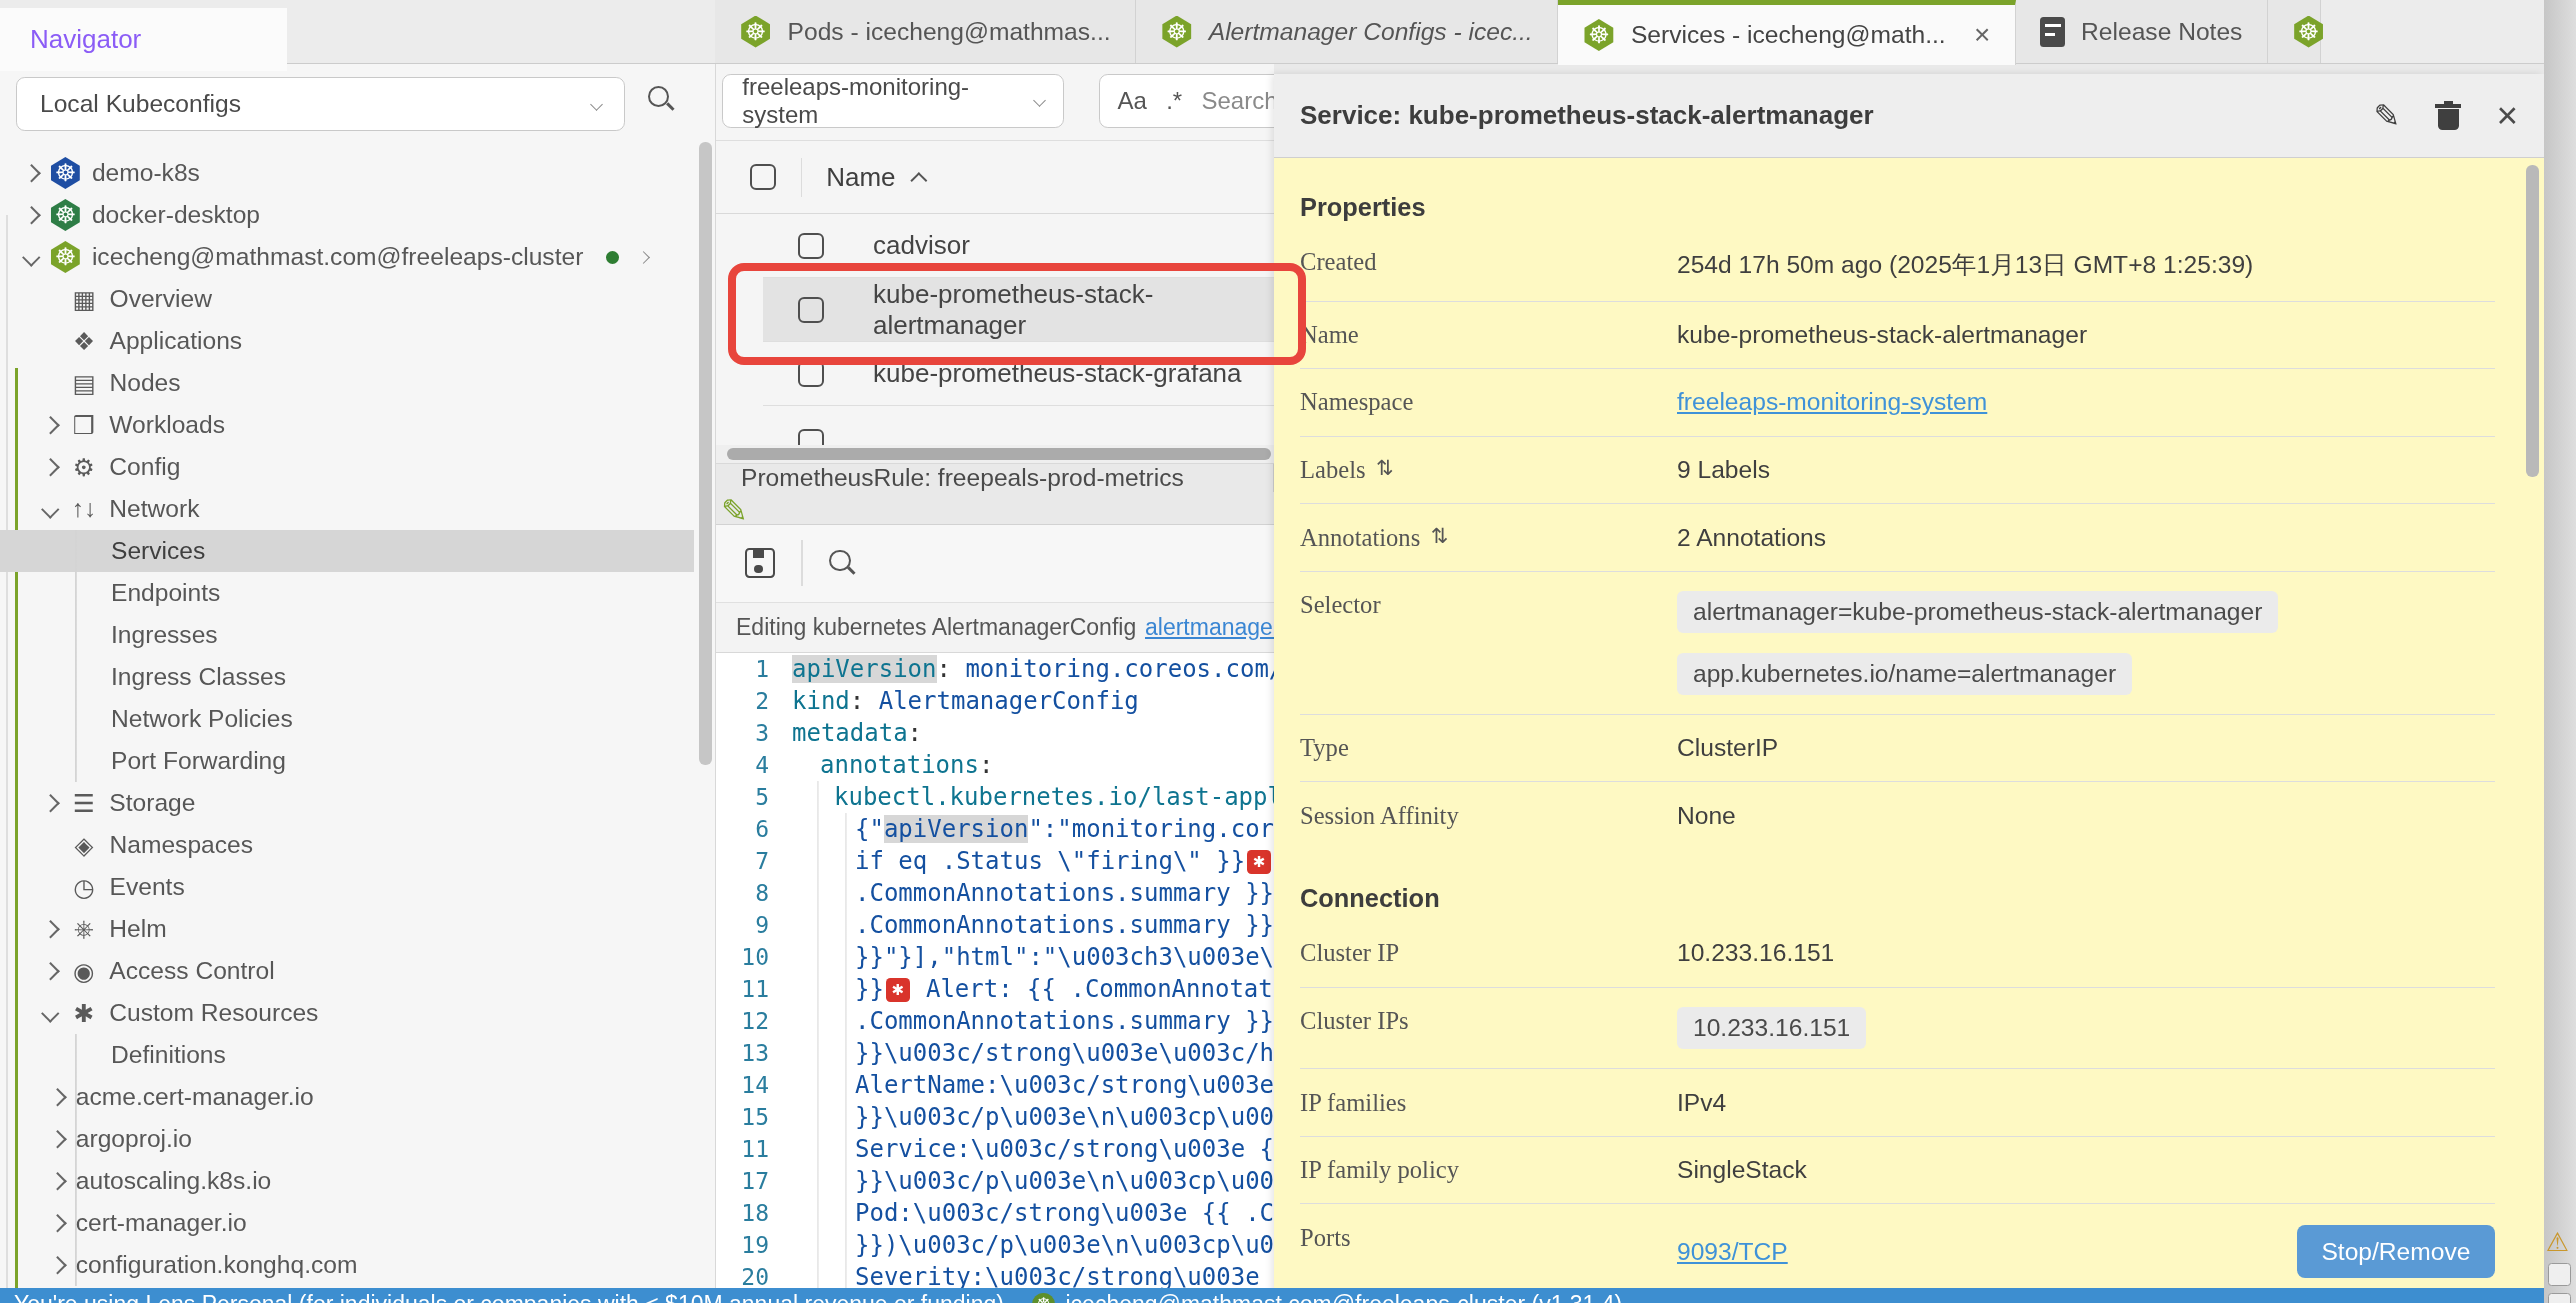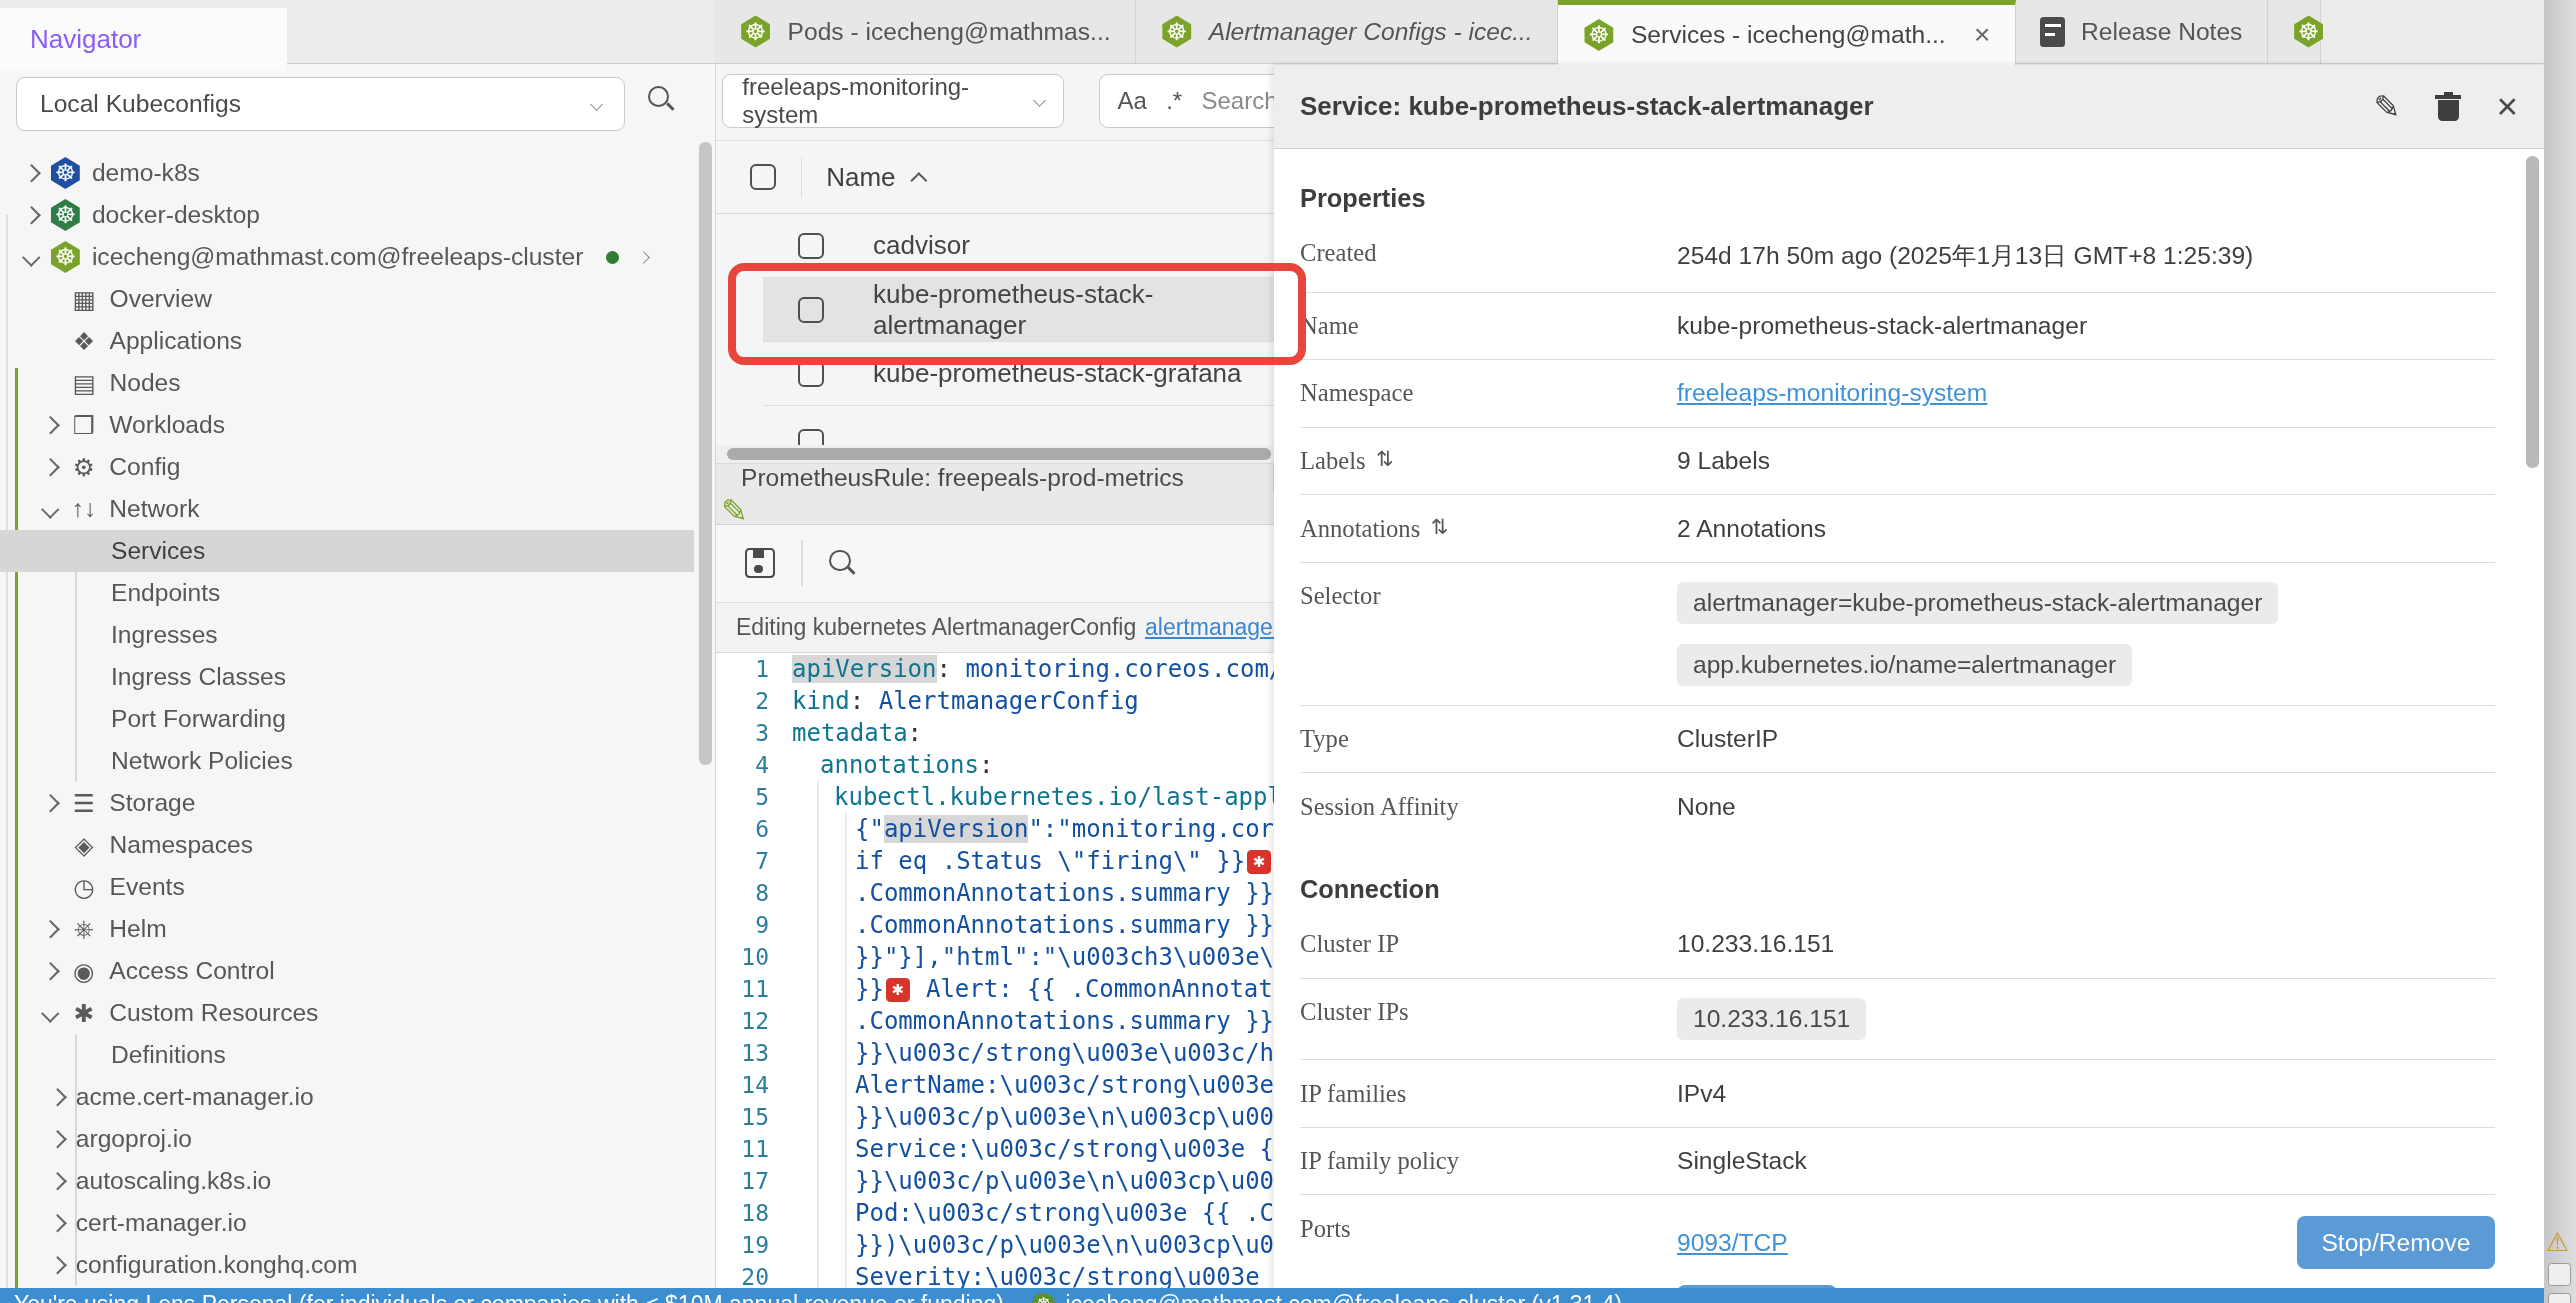--- a/index.html
+++ b/index.html
@@ -88,21 +88,21 @@
   .ctext.ind1{padding-left:28px;}
   .ctext.ind2{padding-left:42px;background:linear-gradient(#e8e8e8,#e8e8e8) 24.6px 0/1.8px 100% no-repeat;}
   .ctext.ind3{padding-left:63px;background:linear-gradient(#e8e8e8,#e8e8e8) 24.6px 0/1.8px 100% no-repeat,linear-gradient(#e8e8e8,#e8e8e8) 53px 0/1.8px 100% no-repeat;}
   .tok-key{color:#0e7490;}
   .tok-val{color:#1450a0;}
   .tok-punc{color:#333;}
   .tok-hl{background:#d7d7d7;}
   .alert-icon{display:inline-flex;width:24px;height:24px;background:#d9342b;border-radius:4.4px;color:#fff;align-items:center;justify-content:center;font-size:15px;vertical-align:middle;margin:0 1.8px;font-family:"Liberation Sans",sans-serif;}
 
   
-  #panel{position:absolute;left:1274px;top:65px;width:1270px;bottom:0;background:#ffffff;z-index:10;box-shadow:-3.5px 0 7px rgba(0,0,0,0.10);}
+  #panel{position:absolute;left:1274px;top:74px;width:1270px;bottom:0;background:#fef9c3;z-index:10;box-shadow:-3.5px 0 7px rgba(0,0,0,0.10);}
   #panel-header{height:84px;background:#eeeeee;border-bottom:1.8px solid #cfcfcf;display:flex;align-items:center;padding:0 26px;box-sizing:border-box;}
   #panel-title{flex:1;font-weight:bold;font-size:26px;color:#3d3d3d;}
   #panel-header .hicon{margin-left:35px;display:flex;align-items:center;}
   .trash{position:relative;width:26px;height:30px;}
   .trash::before{content:"";position:absolute;left:0;top:3.5px;width:26px;height:3.5px;background:#3f3f3f;}
   .trash::after{content:"";position:absolute;left:8.8px;top:0;width:8.8px;height:3.5px;background:#3f3f3f;}
   .trash .tbody{position:absolute;left:2.6px;top:8.8px;width:21px;height:21px;background:#3f3f3f;border-radius:0 0 4.4px 4.4px;}
   .xclose{font-size:37px;color:#4a4a4a;line-height:1;}
   #panel-body{position:absolute;left:0;top:84px;right:0;bottom:0;overflow:hidden;padding:0 49px 0 26px;}
   .sect-h{font-weight:bold;color:#3d3d3d;margin:35px 0 7px 0;font-size:25.4px;}
@@ -225,24 +225,24 @@
           <div class="trow l2 noc">
             <span class="tlabel">Endpoints</span>
           </div>
           <div class="trow l2 noc">
             <span class="tlabel">Ingresses</span>
           </div>
           <div class="trow l2 noc">
             <span class="tlabel">Ingress Classes</span>
           </div>
           <div class="trow l2 noc">
+            <span class="tlabel">Network Policies</span>
+          </div>
+          <div class="trow l2 noc">
             <span class="tlabel">Port Forwarding</span>
-          </div>
-          <div class="trow l2 noc">
-            <span class="tlabel">Network Policies</span>
           </div>
           <div class="trow l1">
             <span class="chev right"></span>
             <span class="ticon">☰</span>
             <span class="tlabel">Storage</span>
           </div>
           <div class="trow l1 noc">
             <span class="ticon">◈</span>
             <span class="tlabel">Namespaces</span>
           </div>

